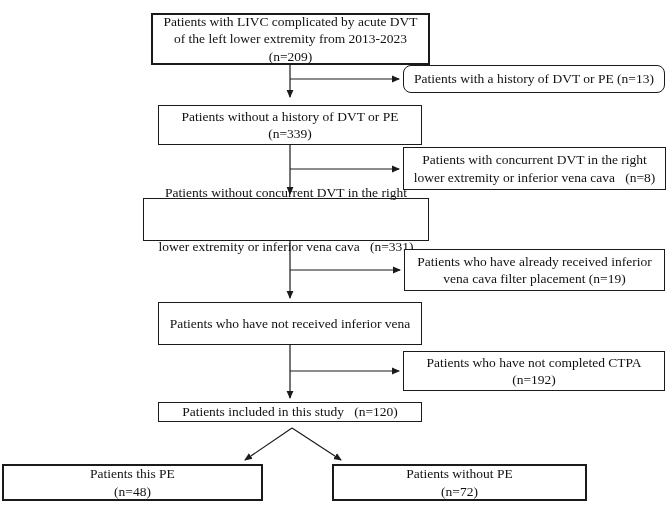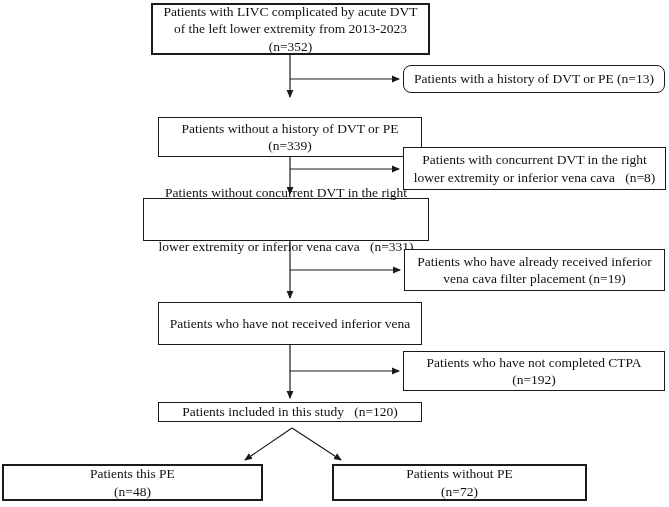--- a/index.html
+++ b/index.html
@@ -70,31 +70,31 @@
     <line x1="290" y1="241" x2="290" y2="298" marker-end="url(#ah)"></line>
     <line x1="290" y1="270" x2="400" y2="270" marker-end="url(#ah)"></line>
 
     <line x1="290" y1="345" x2="290" y2="398" marker-end="url(#ah)"></line>
     <line x1="290" y1="371" x2="399" y2="371" marker-end="url(#ah)"></line>
 
     <line x1="292" y1="428" x2="245" y2="460" marker-end="url(#ah)"></line>
     <line x1="292" y1="428" x2="341" y2="460" marker-end="url(#ah)"></line>
   </svg>
 
-  <div class="box thick" style="left:151px; top:3px; width:279px; height:52px;">
+  <div class="box thick" style="left:151px; top:13px; width:279px; height:52px;">
     <div class="ln">Patients with LIVC complicated by acute DVT</div>
     <div class="ln">of the left lower extremity from 2013-2023</div>
-    <div class="ln">(n=352)</div>
+    <div class="ln">(n=209)</div>
   </div>
 
   <div class="box" style="left:403px; top:65px; width:262px; height:28px;border-radius:8px;">
     <div class="ln">Patients with a history of DVT or PE (n=13)</div>
   </div>
 
-  <div class="box" style="left:158px; top:117px; width:264px; height:40px;">
+  <div class="box" style="left:158px; top:105px; width:264px; height:40px;">
     <div class="ln">Patients without a history of DVT or PE</div>
     <div class="ln">(n=339)</div>
   </div>
 
   <div class="box" style="left:403px; top:147px; width:263px; height:43px;">
     <div class="ln">Patients with concurrent DVT in the right</div>
     <div class="ln">lower extremity or inferior vena cava&nbsp;&nbsp;&nbsp;(n=8)</div>
   </div>
 
   <div class="box" style="left:143px; top:198px; width:286px; height:43px;gap:36px;">

